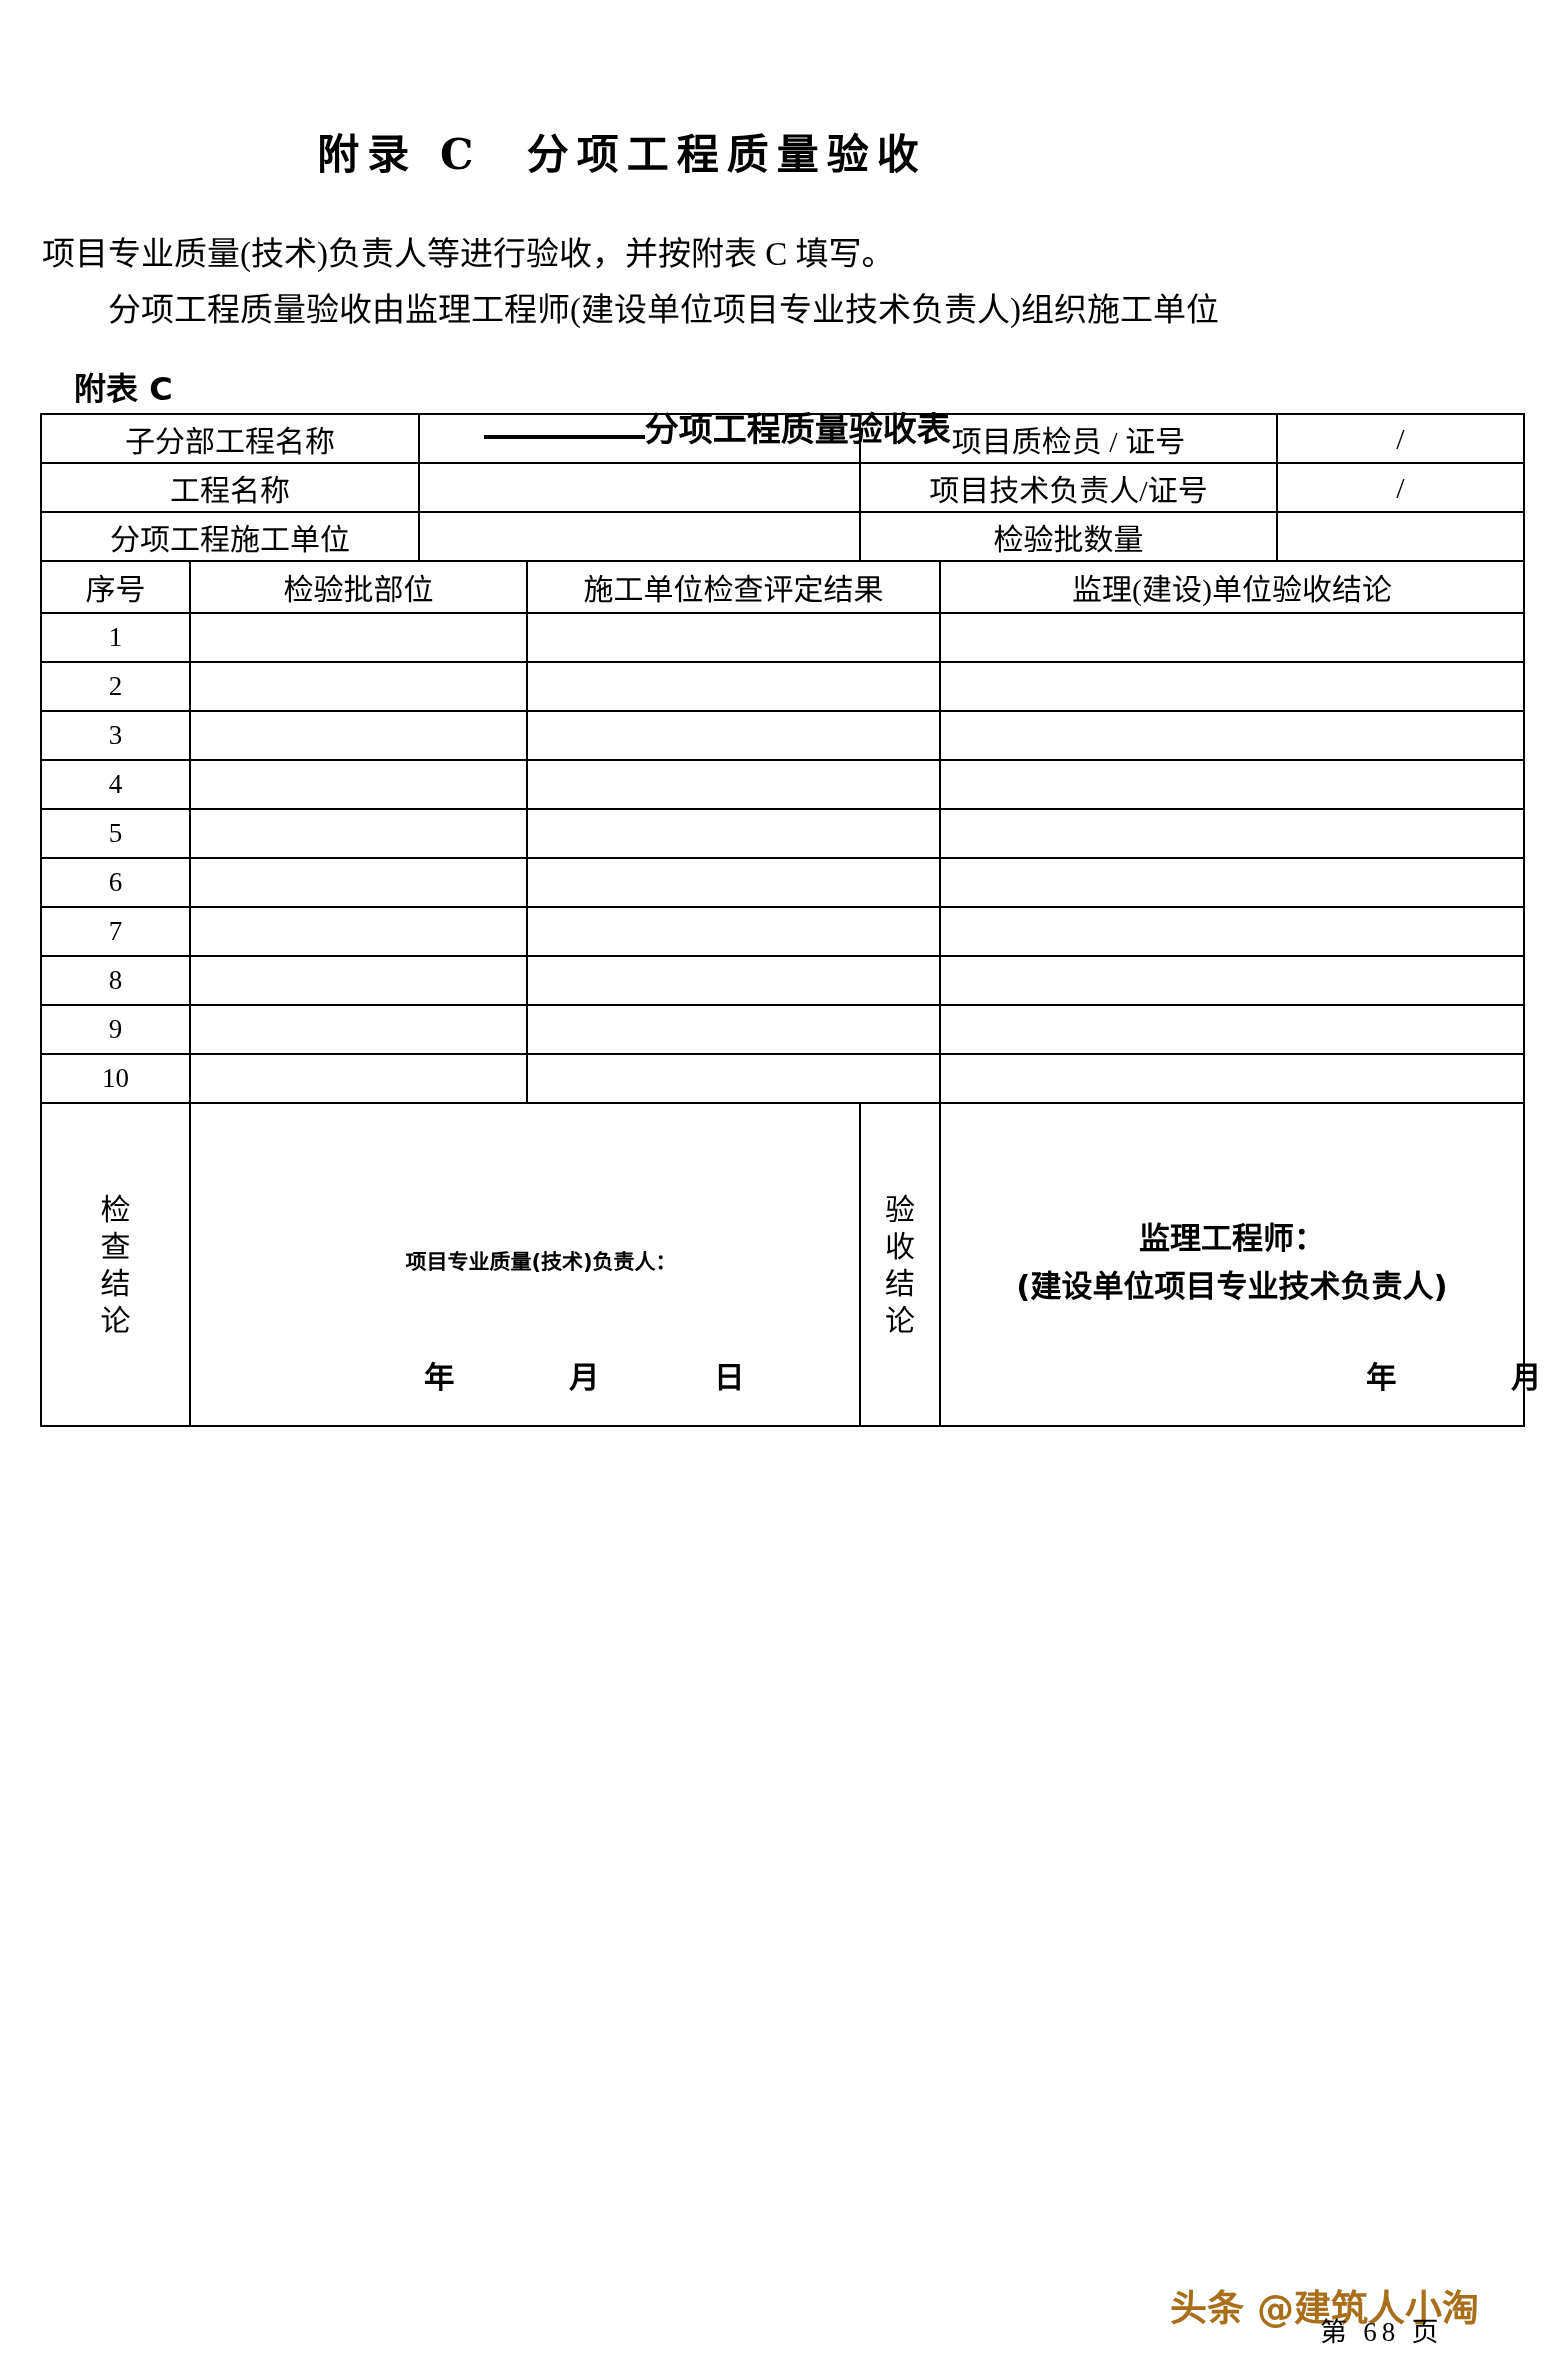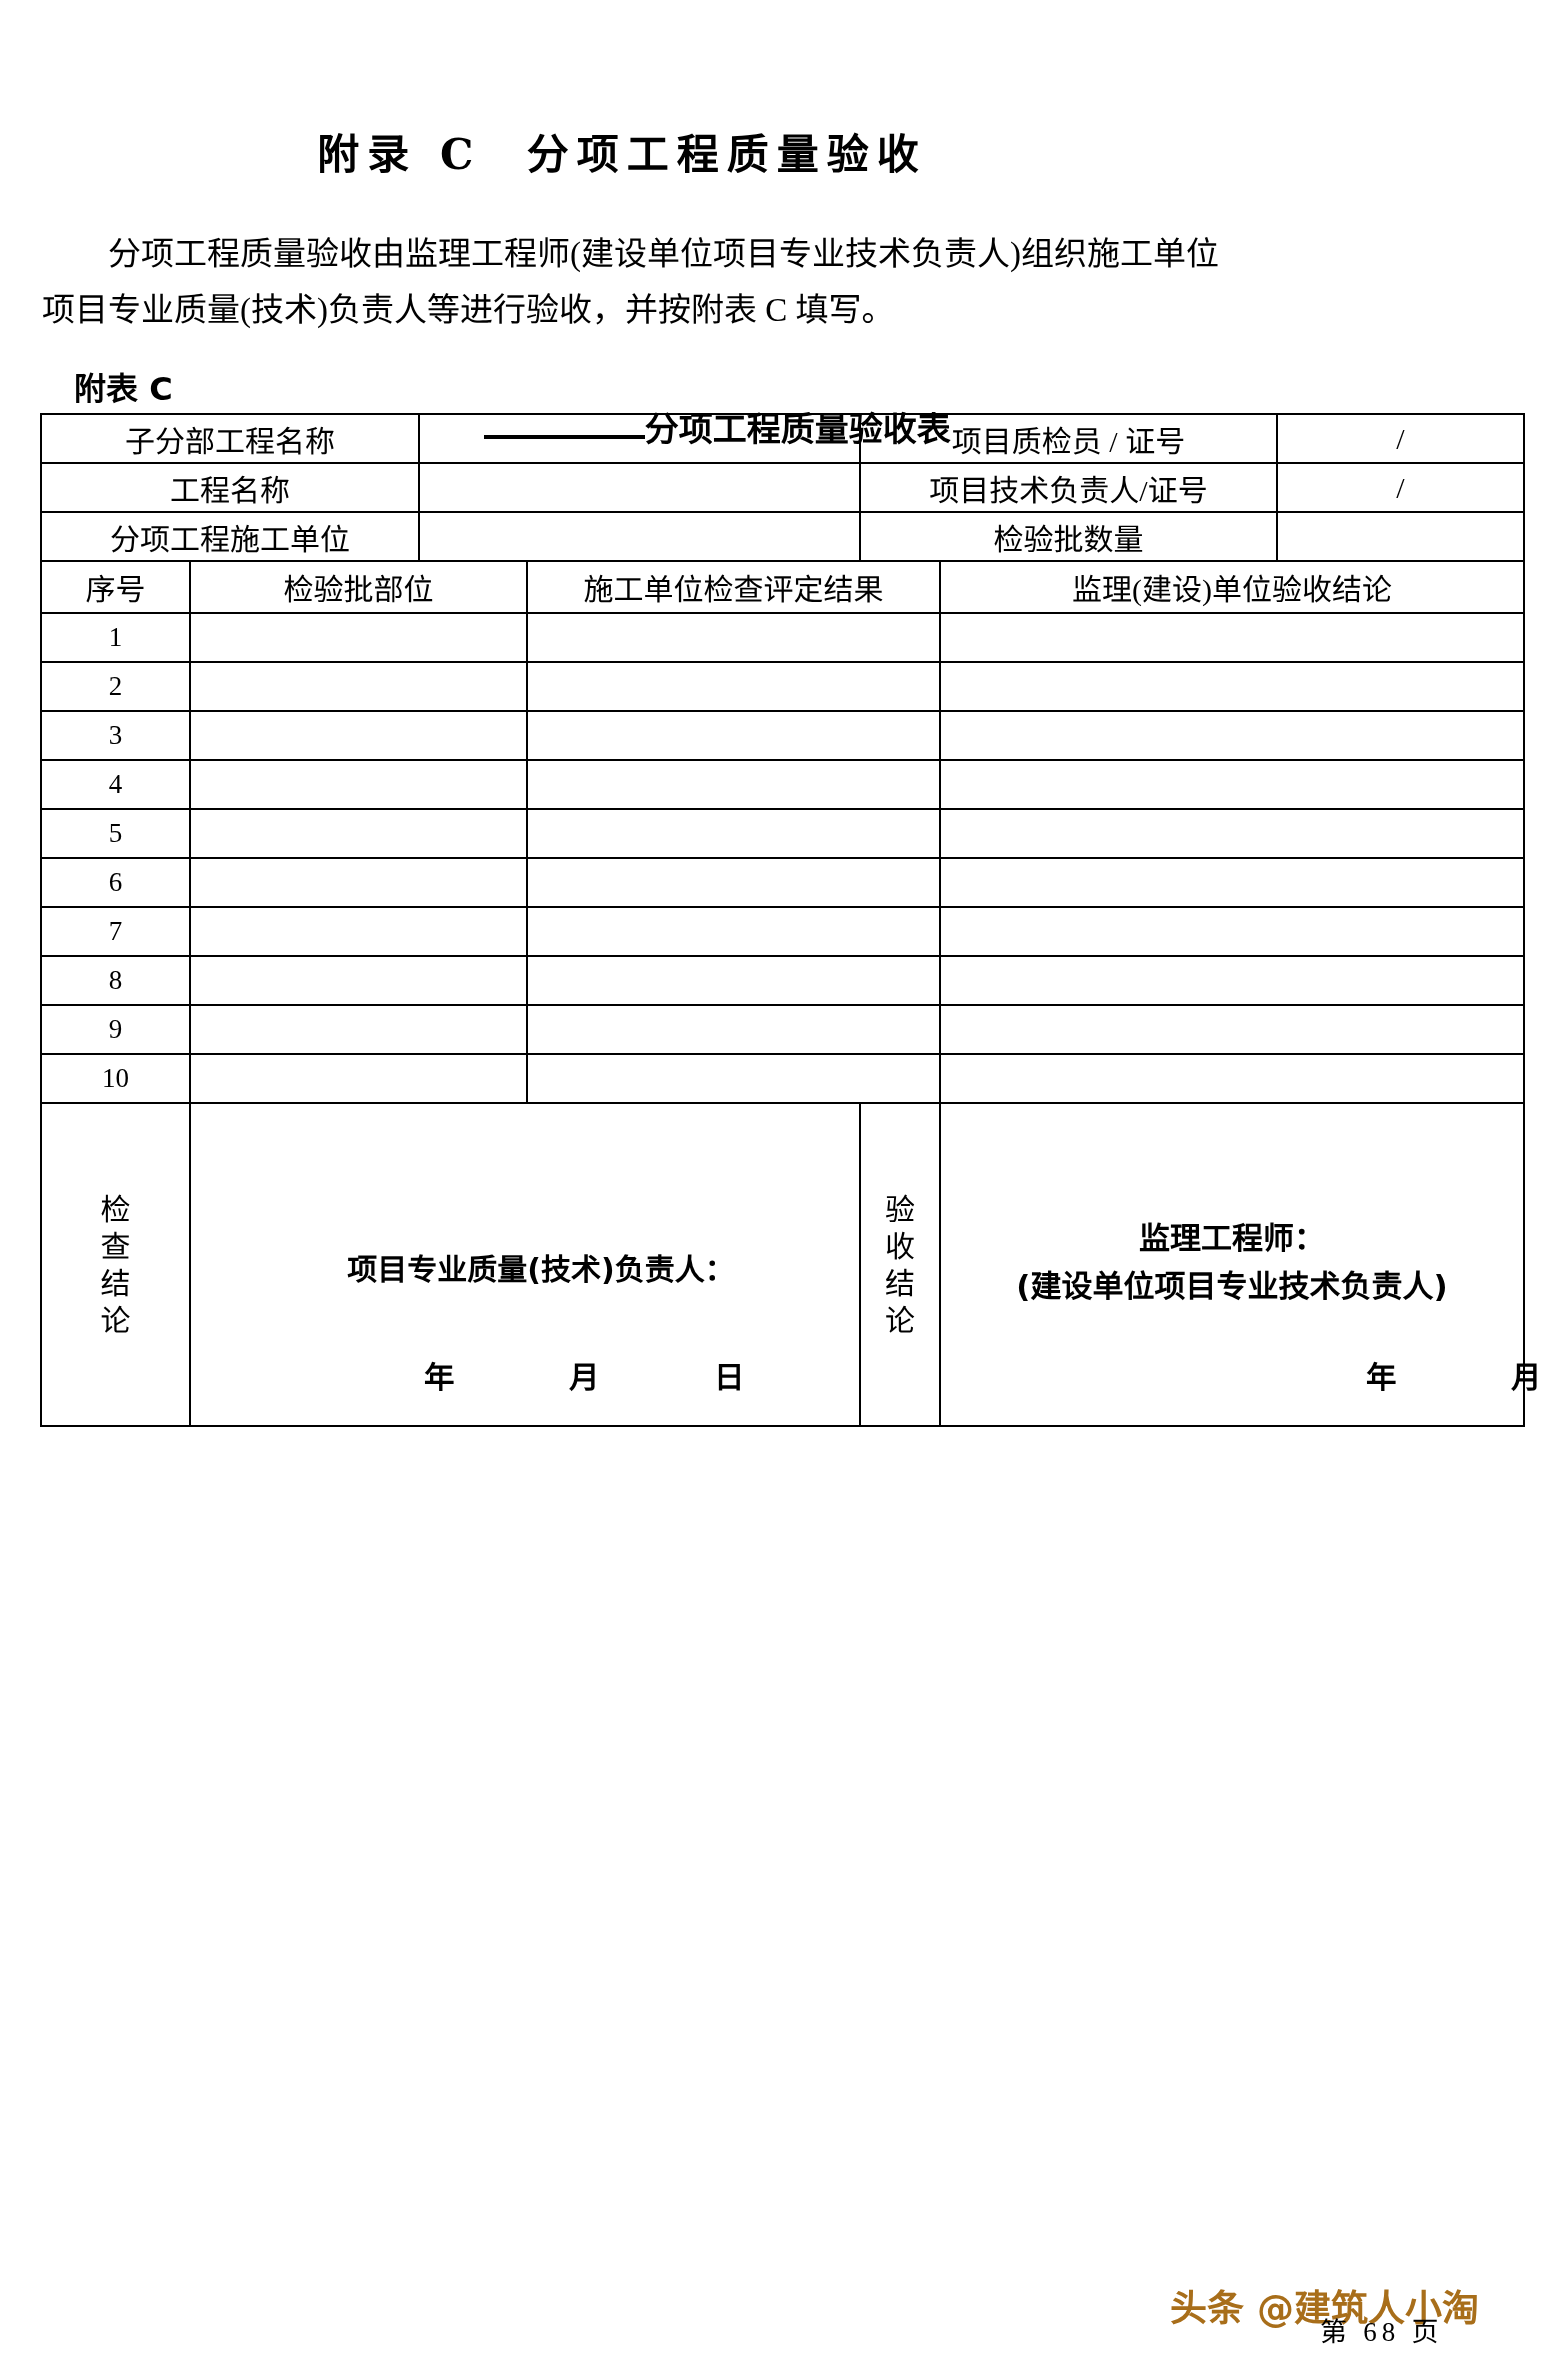--- a/index.html
+++ b/index.html
@@ -145,21 +145,21 @@
     height: 321px;
   }
   .concl-name {
     position: absolute;
     left: 0;
     right: 0;
     top: 141px;
     text-align: center;
     font-family: "DejaVu Sans", "Liberation Sans", sans-serif;
     font-weight: bold;
-    font-size: 30px;
+    font-size: 21px;
     white-space: pre;
     padding-left: 32px;
   }
   .concl-name2 {
     position: absolute;
     left: 0;
     right: 0;
     top: 109px;
     text-align: center;
     font-family: "DejaVu Sans", "Liberation Sans", sans-serif;
@@ -213,22 +213,22 @@
   }
 </style>
 </head>
 <body>
 
 <div class="page">
 
   <div class="doc-title">附录 C  分项工程质量验收</div>
 
   <div class="intro">
+    <span class="ln">项目专业质量(技术)负责人等进行验收，并按附表 C 填写。</span>
     <span class="ln first">分项工程质量验收由监理工程师(建设单位项目专业技术负责人)组织施工单位</span>
-    <span class="ln">项目专业质量(技术)负责人等进行验收，并按附表 C 填写。</span>
   </div>
 
   <div class="caption-row">
     <span class="caption-left">附表 C</span>
     <span class="caption-center">
       <span class="caption-blank"></span><span>分项工程质量验收表</span>
     </span>
   </div>
 
   <div class="form-wrap">

